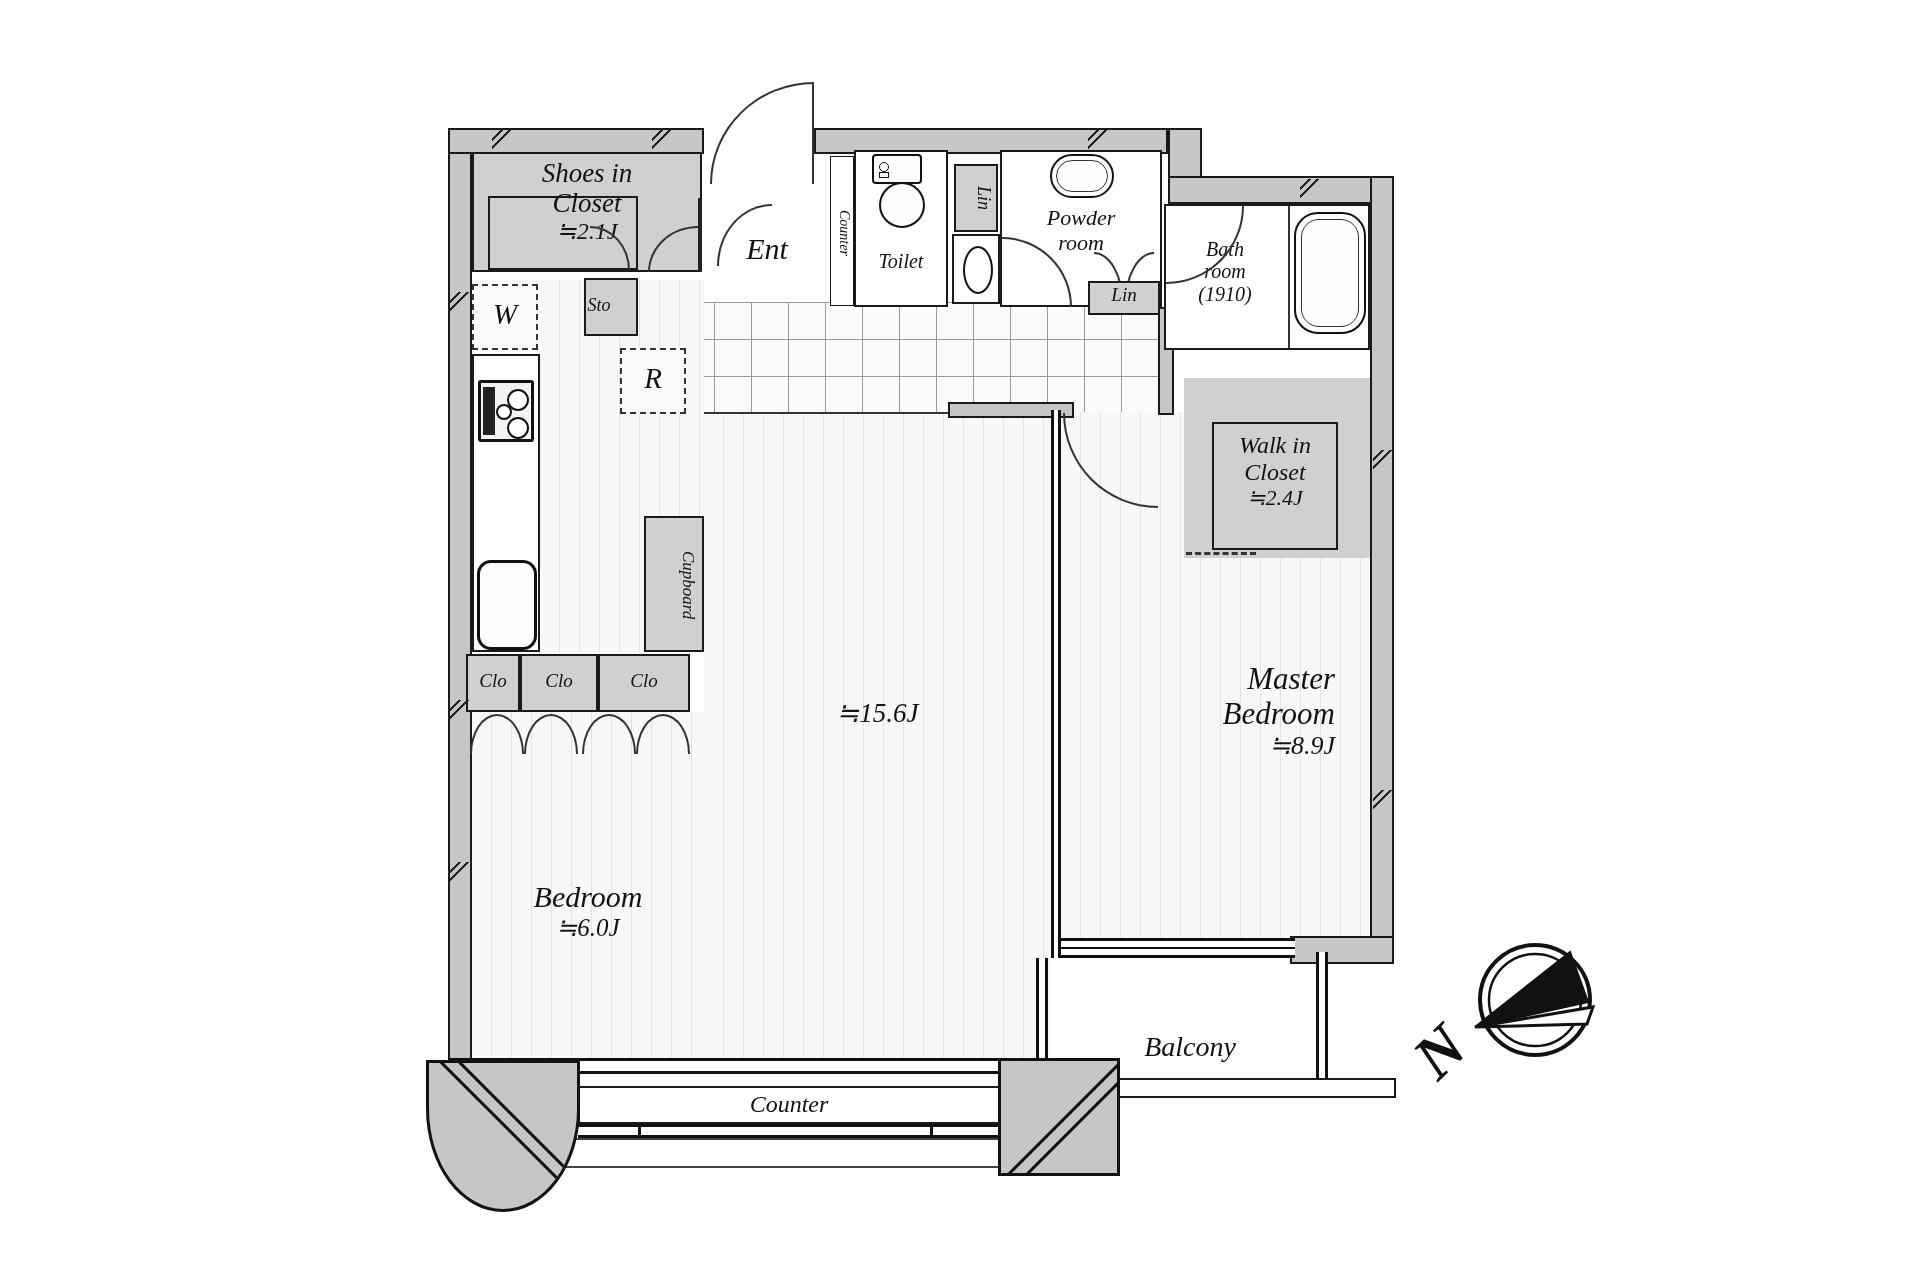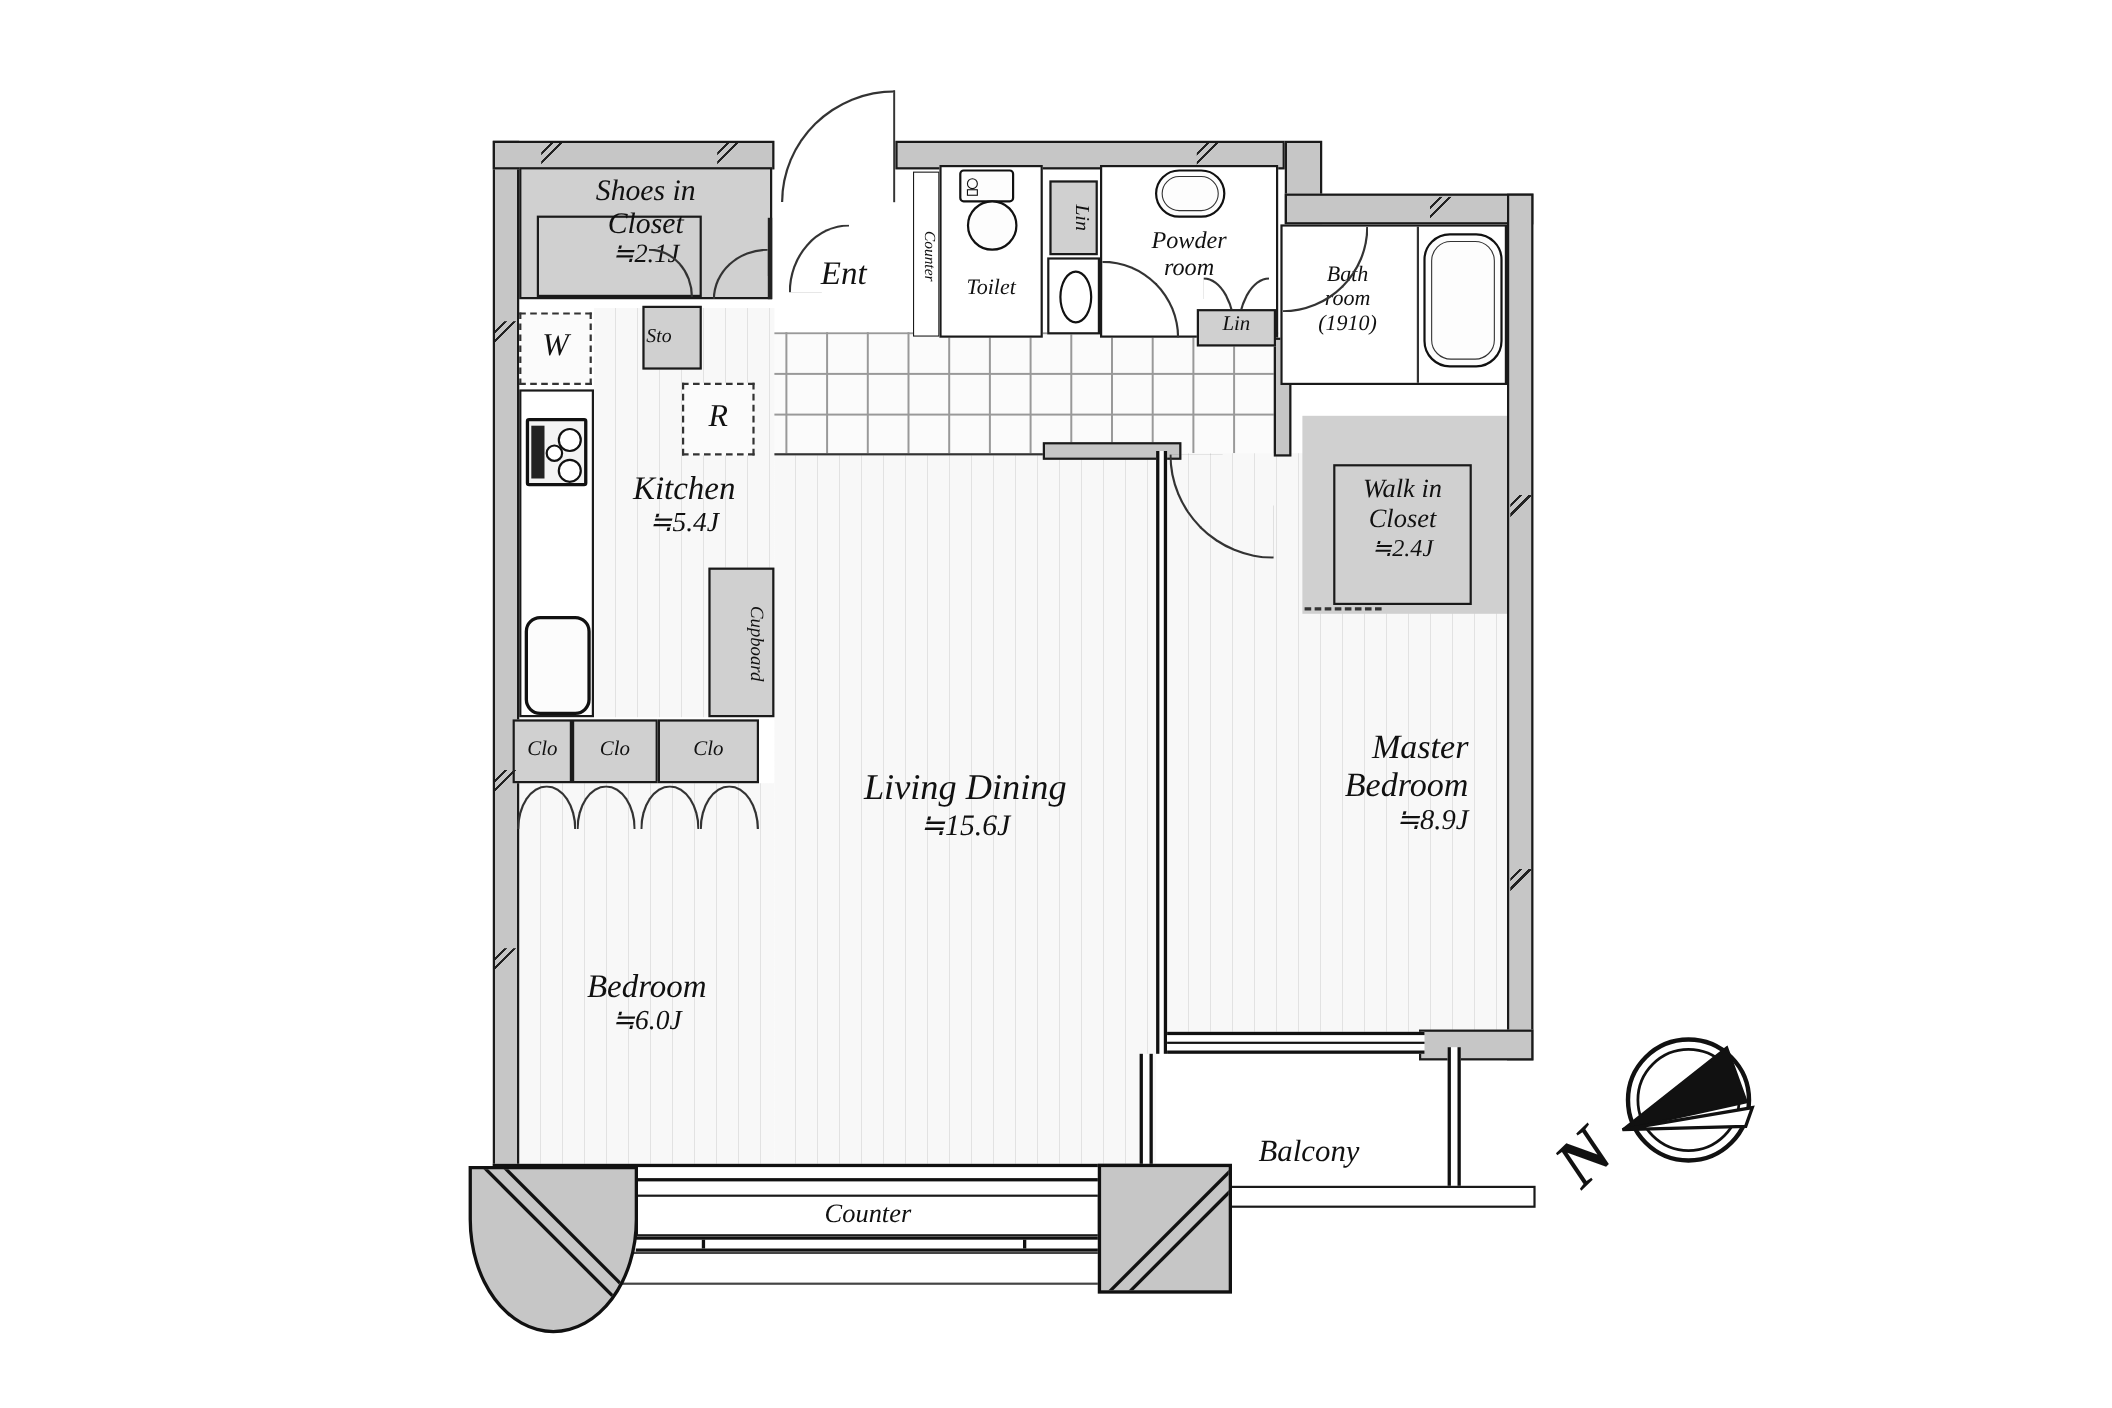--- a/index.html
+++ b/index.html
@@ -116,40 +116,35 @@
   <div class="abs room white" style="left:472px;top:354px;width:68px;height:298px;"></div>
   <div class="abs" style="left:478px;top:380px;width:56px;height:62px;border:3px solid #111;border-radius:3px;background:#f3f3f3;">
     <div style="position:absolute;left:2px;top:4px;width:12px;height:48px;background:#222;"></div>
     <div style="position:absolute;left:26px;top:6px;width:18px;height:18px;border:2px solid #111;border-radius:50%;background:#fff;"></div>
     <div style="position:absolute;left:26px;top:34px;width:18px;height:18px;border:2px solid #111;border-radius:50%;background:#fff;"></div>
     <div style="position:absolute;left:15px;top:21px;width:12px;height:12px;border:2px solid #111;border-radius:50%;background:#fff;"></div>
   </div>
   <div class="abs" style="left:477px;top:560px;width:60px;height:90px;border:3px solid #111;border-radius:14px;background:#fcfcfc;"></div>
   <div class="abs dashed" style="left:620px;top:348px;width:66px;height:66px;"></div>
   <div class="abs lbl" style="left:620px;top:362px;width:66px;font-size:29px;">R</div>
-  <div class="abs lbl" style="left:540px;top:428px;width:164px;">
-    <div style="font-size:30px;">Kitchen</div>
-    <div style="font-size:25px;">≒5.4J</div>
-  </div>
   <div class="abs room gray" style="left:644px;top:516px;width:60px;height:136px;"></div>
   <div class="abs vtext" style="left:650px;top:524px;width:48px;height:122px;font-size:17px;">Cupboard</div>
 
   <div class="abs room gray" style="left:466px;top:654px;width:54px;height:58px;"></div>
   <div class="abs lbl" style="left:466px;top:670px;width:54px;font-size:19px;">Clo</div>
   <div class="abs room gray" style="left:520px;top:654px;width:78px;height:58px;"></div>
   <div class="abs lbl" style="left:520px;top:670px;width:78px;font-size:19px;">Clo</div>
   <div class="abs room gray" style="left:598px;top:654px;width:92px;height:58px;"></div>
   <div class="abs lbl" style="left:598px;top:670px;width:92px;font-size:19px;">Clo</div>
   <div class="abs scallop" style="left:470px;top:714px;width:54px;height:40px;"></div>
   <div class="abs scallop" style="left:524px;top:714px;width:54px;height:40px;"></div>
   <div class="abs scallop" style="left:582px;top:714px;width:54px;height:40px;"></div>
   <div class="abs scallop" style="left:636px;top:714px;width:54px;height:40px;"></div>
 
   <div class="abs lbl" style="left:704px;top:698px;width:347px;">
-    <div style="font-size:33px;">Living Dining</div>
     <div style="font-size:27px;">≒15.6J</div>
   </div>
   <div class="abs lbl" style="left:472px;top:880px;width:232px;">
     <div style="font-size:30px;">Bedroom</div>
     <div style="font-size:25px;">≒6.0J</div>
   </div>
   <div class="abs lbl" style="left:1095px;top:662px;width:240px;text-align:right;">
     <div style="font-size:31px;">Master</div>
     <div style="font-size:31px;">Bedroom</div>
     <div style="font-size:26px;">≒8.9J</div>

